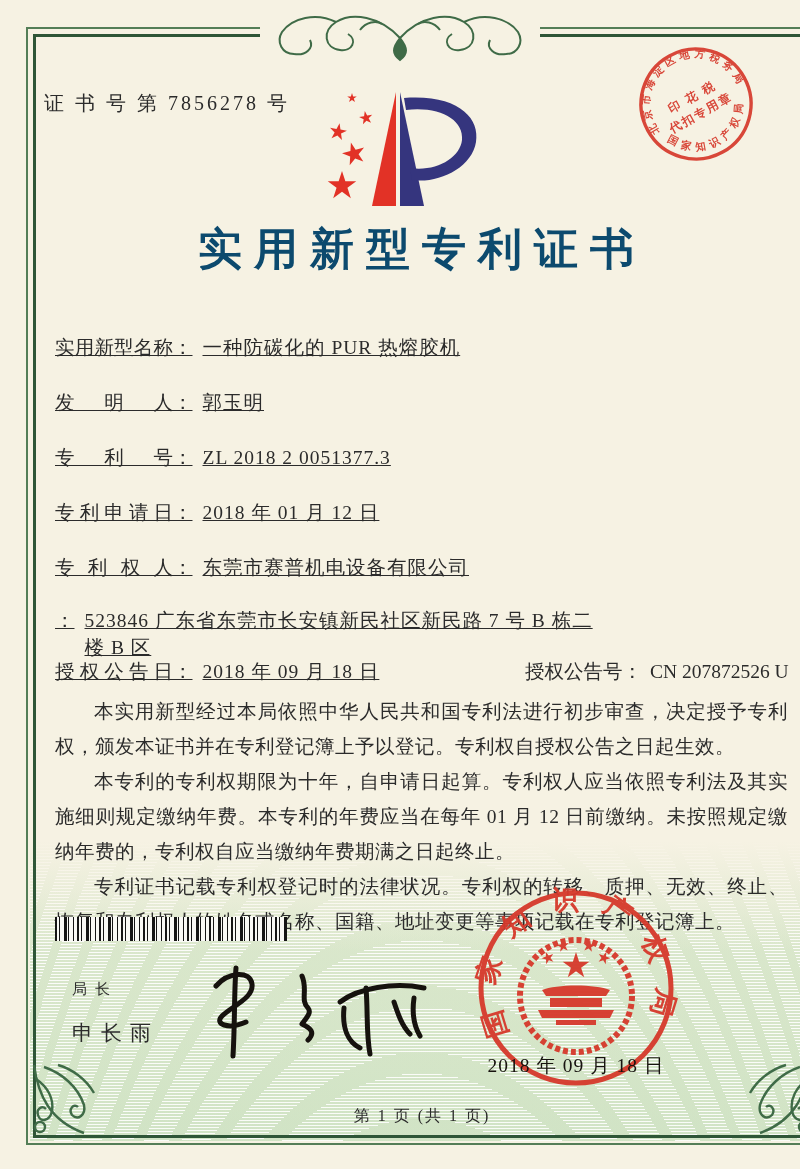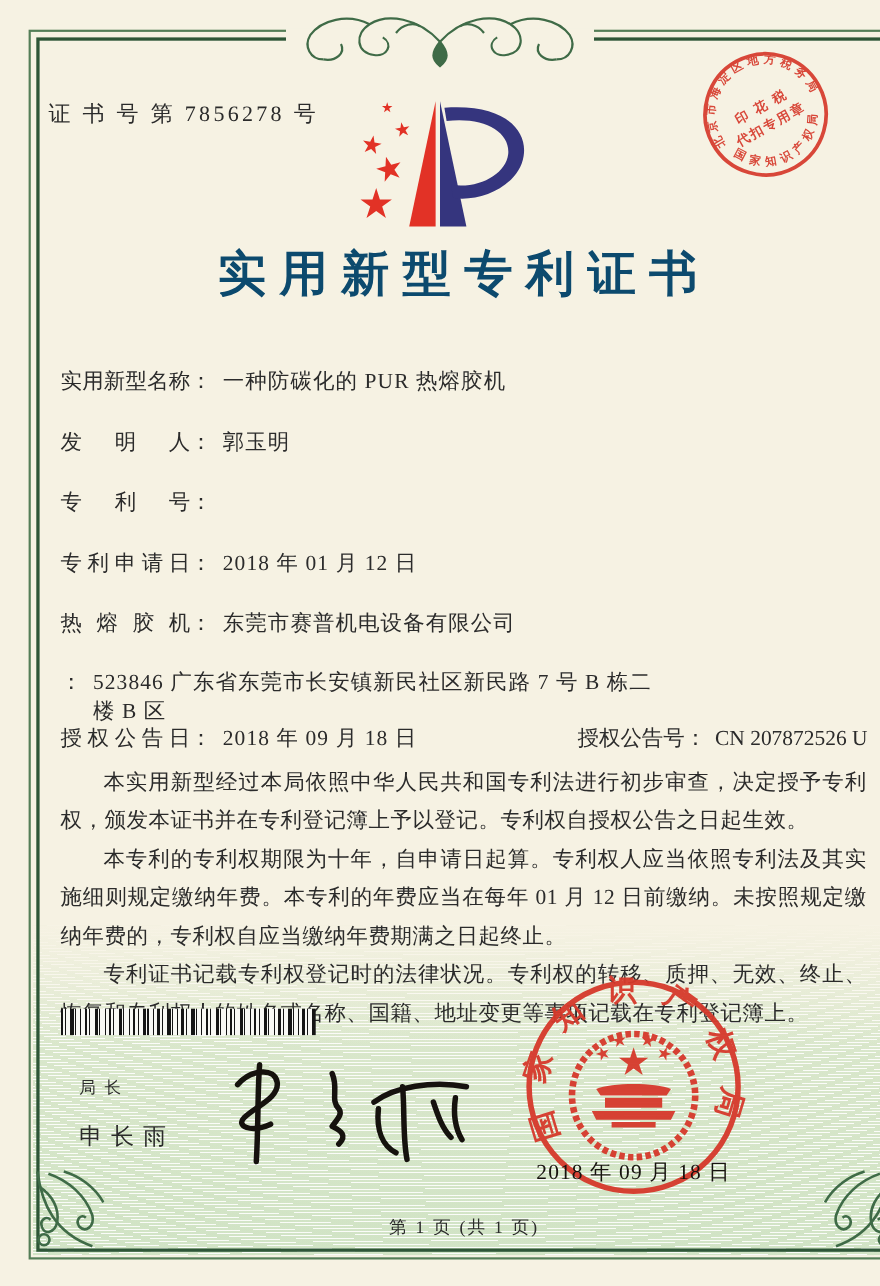--- a/index.html
+++ b/index.html
@@ -37,21 +37,21 @@
   .arc-bottom-text{font-size:10.5px; letter-spacing:5px;}
   .stamp-center{font-size:12px; letter-spacing:2px;}
 
   .logo{position:absolute; left:308px; top:84px; width:184px; height:136px;}
 
   .title{
     position:absolute; left:0; right:0; top:220px; text-align:center;
     font-size:44px; font-weight:bold; letter-spacing:12px; color:#0c4a6e;
   }
 
-  .frow{position:absolute; left:55px; right:55px; display:flex; font-size:19.5px; line-height:27px;}
+  .frow{position:absolute; left:55px; right:55px; display:flex; font-size:19.5px; line-height:27px;text-decoration:underline;}
   .flabel{width:118px; text-align:justify; text-align-last:justify; flex:none; white-space:nowrap;}
   .fcolon{flex:none; margin-right:10px;}
   .fvalue{letter-spacing:1px;}
   .addr-value{max-width:512px; letter-spacing:1px;}
   .grant-no-wrap{position:absolute; left:470px; top:0; display:flex; font-size:19.5px;}
   .grant-no-wrap .lab{margin-right:8px; white-space:nowrap;}
 
   .paras{position:absolute; left:55px; right:56px; top:694px; font-size:19.5px; line-height:35px; text-align:justify; letter-spacing:.5px;}
   .paras p{margin:0; text-indent:2em;}
 
@@ -162,28 +162,29 @@
     <span class="fvalue">一种防碳化的 PUR 热熔胶机</span>
   </div>
   <div class="frow" style="top:389px">
     <span class="flabel">发明人</span>
       <span class="fcolon">：</span>
     <span class="fvalue">郭玉明</span>
   </div>
   <div class="frow" style="top:444px">
     <span class="flabel">专利号</span>
       <span class="fcolon">：</span>
+    <span class="fvalue">ZL 2018 2 0051377.3</span>
   </div>
   <div class="frow" style="top:499px">
     <span class="flabel">专利申请日</span>
       <span class="fcolon">：</span>
     <span class="fvalue">2018 年 01 月 12 日</span>
   </div>
   <div class="frow" style="top:554px">
-    <span class="flabel">热熔胶机</span>
+    <span class="flabel">专利权人</span>
       <span class="fcolon">：</span>
     <span class="fvalue">东莞市赛普机电设备有限公司</span>
   </div>
   <div class="frow" style="top:607px">
       <span class="fcolon">：</span>
     <span class="fvalue addr-value">523846  广东省东莞市长安镇新民社区新民路 7 号 B 栋二楼 B 区</span>
   </div>
   <div class="frow" style="top:658px">
     <span class="flabel">授权公告日</span>
       <span class="fcolon">：</span>

